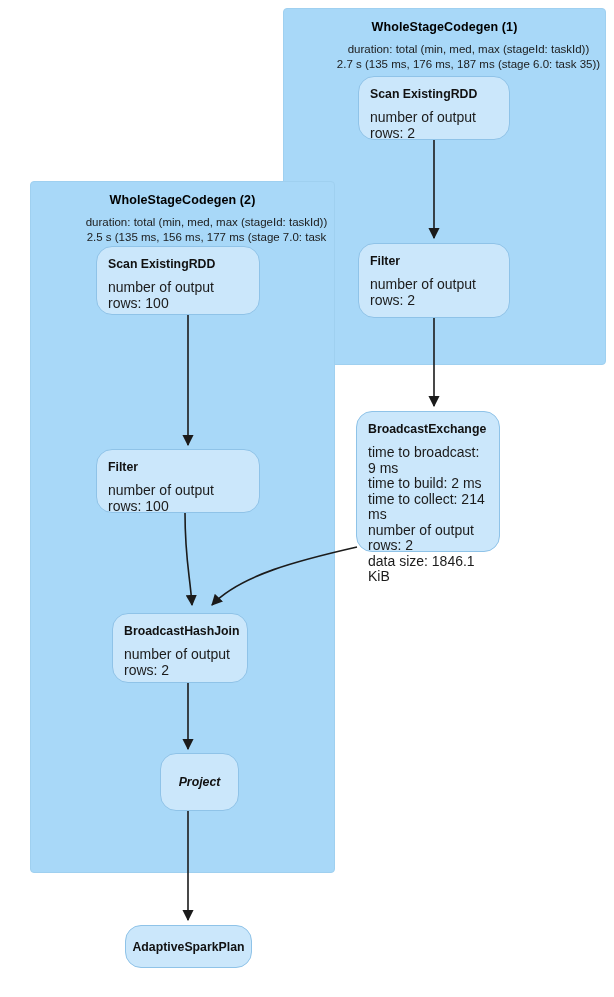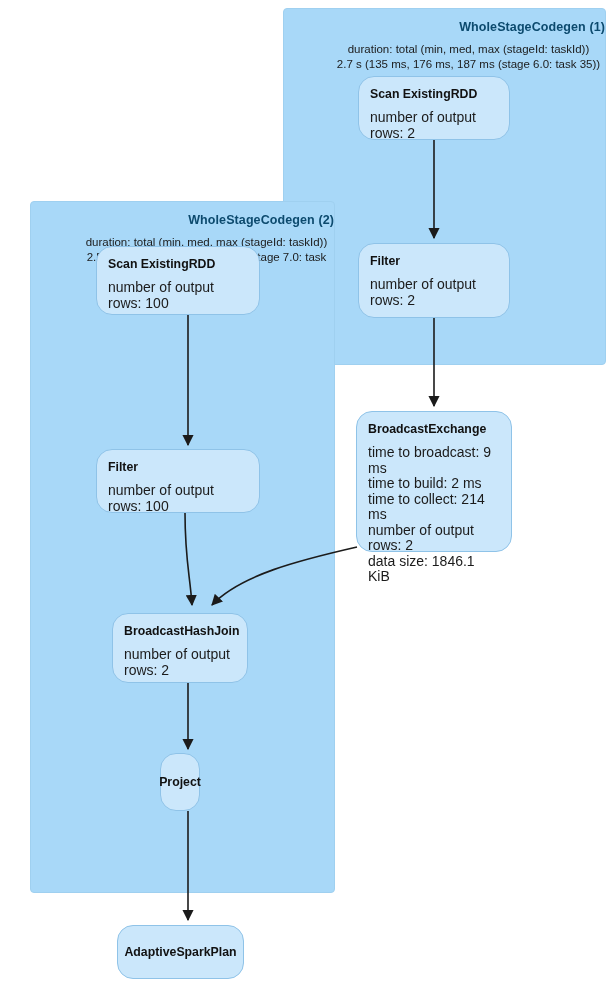--- a/index.html
+++ b/index.html
@@ -27,24 +27,24 @@
     pointer-events: none;
   }
   .cluster {
     position: absolute;
     background: #a8d8f8;
     border: 1px solid #9fd0f0;
     border-radius: 4px;
     box-sizing: border-box;
   }
   .cluster-title {
-    text-align: right;
+    text-align: center;
     font-weight: bold;
     font-size: 12.5px;
-    color: #0c4a6e;
+    color: #000000;
     padding-top: 11px;
     letter-spacing: 0.1px;
   }
   .cluster-sub {
     text-align: center;
     font-size: 11.5px;
     color: #1b1b1b;
     line-height: 15px;
     padding-top: 8px;
     white-space: pre-line;
@@ -85,21 +85,21 @@
 <body>
 
 <div id="stage">
 
   <div class="cluster" style="left:283px; top:8px; width:323px; height:357px;">
     <div class="cluster-title">WholeStageCodegen (1)</div>
     <div class="cluster-sub">duration: total (min, med, max (stageId: taskId))
 2.7 s (135 ms, 176 ms, 187 ms (stage 6.0: task 35))</div>
   </div>
 
-  <div class="cluster" style="left:30px; top:181px; width:305px; height:692px;margin-top:20px;">
+  <div class="cluster" style="left:30px; top:181px; width:305px; height:692px;">
     <div class="cluster-title">WholeStageCodegen (2)</div>
     <div class="cluster-sub">duration: total (min, med, max (stageId: taskId))
 2.5 s (135 ms, 156 ms, 177 ms (stage 7.0: task 41))</div>
   </div>
 
   <svg class="edges" viewBox="0 0 614 997">
     <defs>
       <marker id="arrow" viewBox="0 0 10 10" refX="9" refY="5" markerWidth="7" markerHeight="7" orient="auto-start-reverse">
         <path d="M 0 0 L 10 5 L 0 10 z" fill="#1b1b1b"></path>
       </marker>
@@ -123,21 +123,21 @@
   <div class="node" style="left:358px; top:76px; width:152px; height:64px;">
     <div class="node-title">Scan ExistingRDD</div>
     <div class="node-metrics">number of output rows: 2</div>
   </div>
 
   <div class="node" style="left:358px; top:243px; width:152px; height:75px;">
     <div class="node-title">Filter</div>
     <div class="node-metrics">number of output rows: 2</div>
   </div>
 
-  <div class="node" style="left:356px; top:411px; width:156px; height:141px;">
+  <div class="node" style="left:356px; top:411px; width:144px; height:141px;">
     <div class="node-title">BroadcastExchange</div>
     <div class="node-metrics">time to broadcast: 9 ms
 time to build: 2 ms
 time to collect: 214 ms
 number of output rows: 2
 data size: 1846.1 KiB</div>
   </div>
 
   <div class="node" style="left:96px; top:246px; width:164px; height:69px;">
     <div class="node-title">Scan ExistingRDD</div>
@@ -147,21 +147,21 @@
   <div class="node" style="left:96px; top:449px; width:164px; height:64px;">
     <div class="node-title">Filter</div>
     <div class="node-metrics">number of output rows: 100</div>
   </div>
 
   <div class="node" style="left:112px; top:613px; width:136px; height:70px;">
     <div class="node-title">BroadcastHashJoin</div>
     <div class="node-metrics">number of output rows: 2</div>
   </div>
 
-  <div class="node centered" style="left:160px; top:753px; width:40px; height:58px;">
+  <div class="node centered" style="left:160px; top:753px; width:79px; height:58px;font-style:italic;">
     <div class="node-title">Project</div>
   </div>
 
-  <div class="node centered" style="left:117px; top:925px; width:127px; height:54px;">
+  <div class="node centered" style="left:125px; top:925px; width:127px; height:43px;">
     <div class="node-title">AdaptiveSparkPlan</div>
   </div>
 
 </div>
 
 </body></html>

